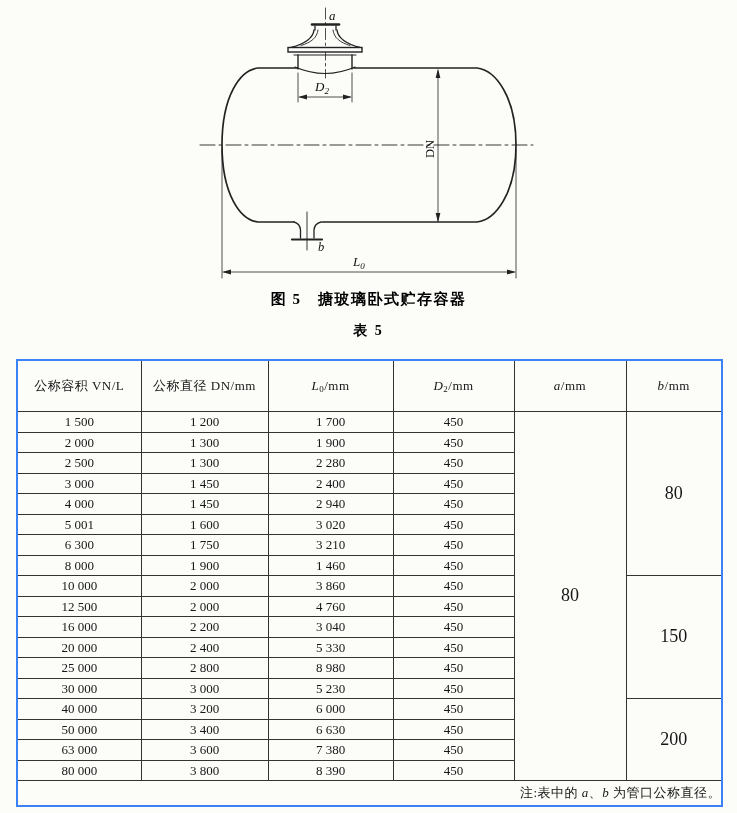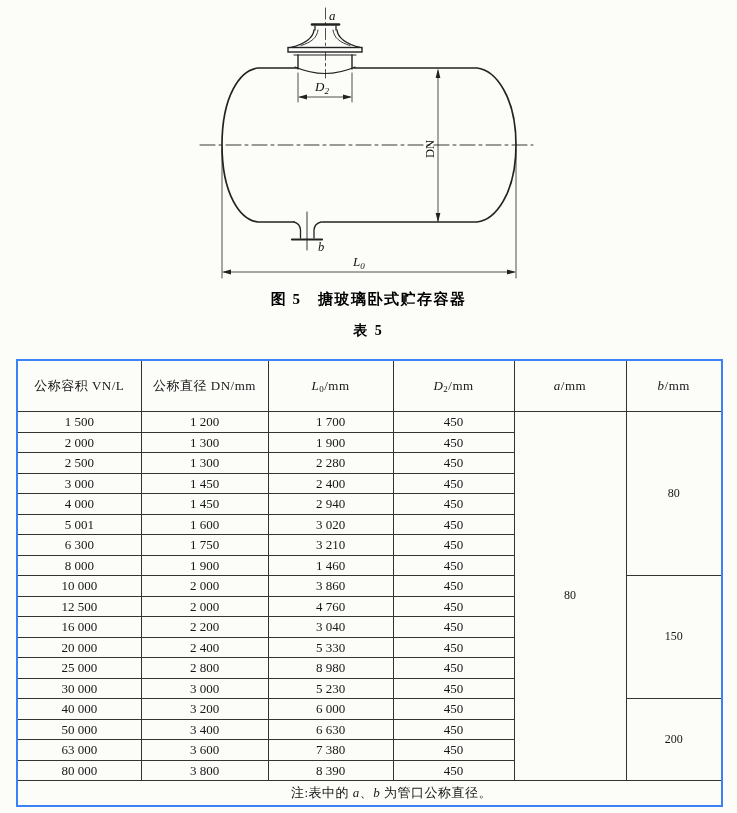--- a/index.html
+++ b/index.html
@@ -26,23 +26,23 @@
     border:2px solid #3b82f6;
     margin-top:15px;
   }
   table.main th, table.main td {
     border:1px solid #333; padding:0; text-align:center;
     font-size:13px; font-weight:normal; vertical-align:middle;
     color:#161616; overflow:hidden; white-space:nowrap;
   }
   table.main th { height:50px; letter-spacing:0.5px; }
   table.main td { height:19.5px; line-height:19.5px; }
-  table.main td.merged { font-size:12px; }
+  table.main td.merged { font-size:18px; }
   table.main td.note-cell {
-    text-align:center; height:24px; line-height:24px; padding-left:44px;
+    text-align:right; height:24px; line-height:24px; padding-left:44px;
     letter-spacing:0.5px;
   }
   sub.s { font-size:9px; vertical-align:-2px; line-height:0; }
 </style>
 </head>
 <body>
 
 <svg style="position:absolute;left:0;top:0" width="737" height="312" viewBox="0 0 737 312">
   <g stroke="#222" fill="none" stroke-linecap="round">
 

